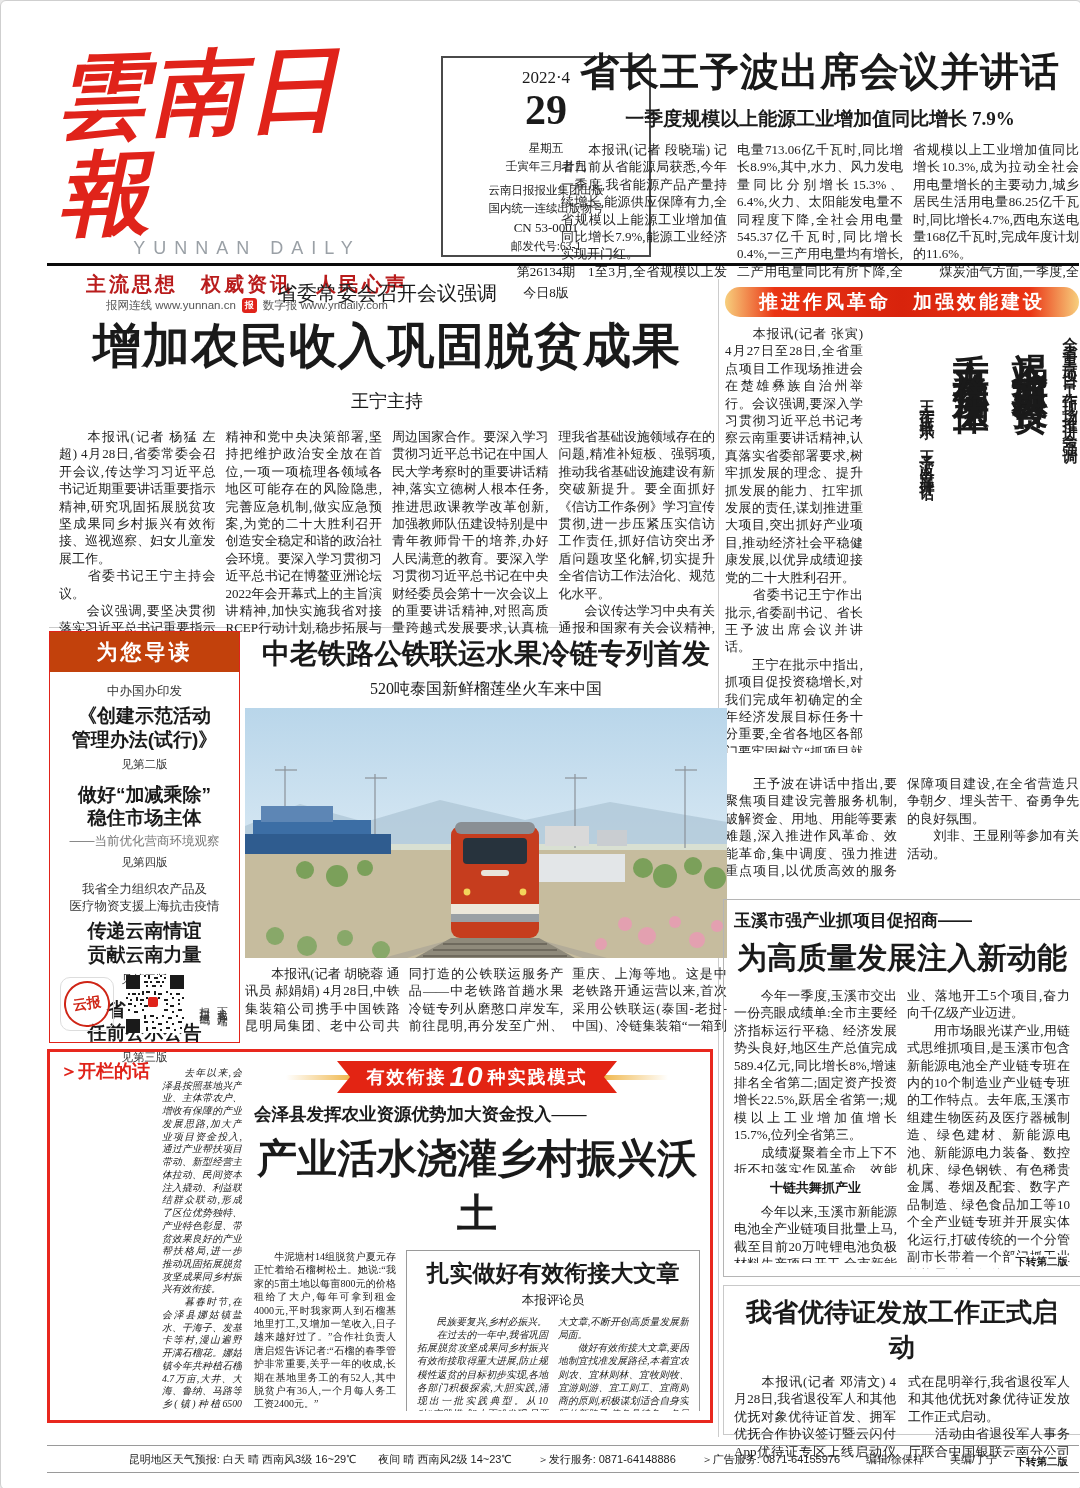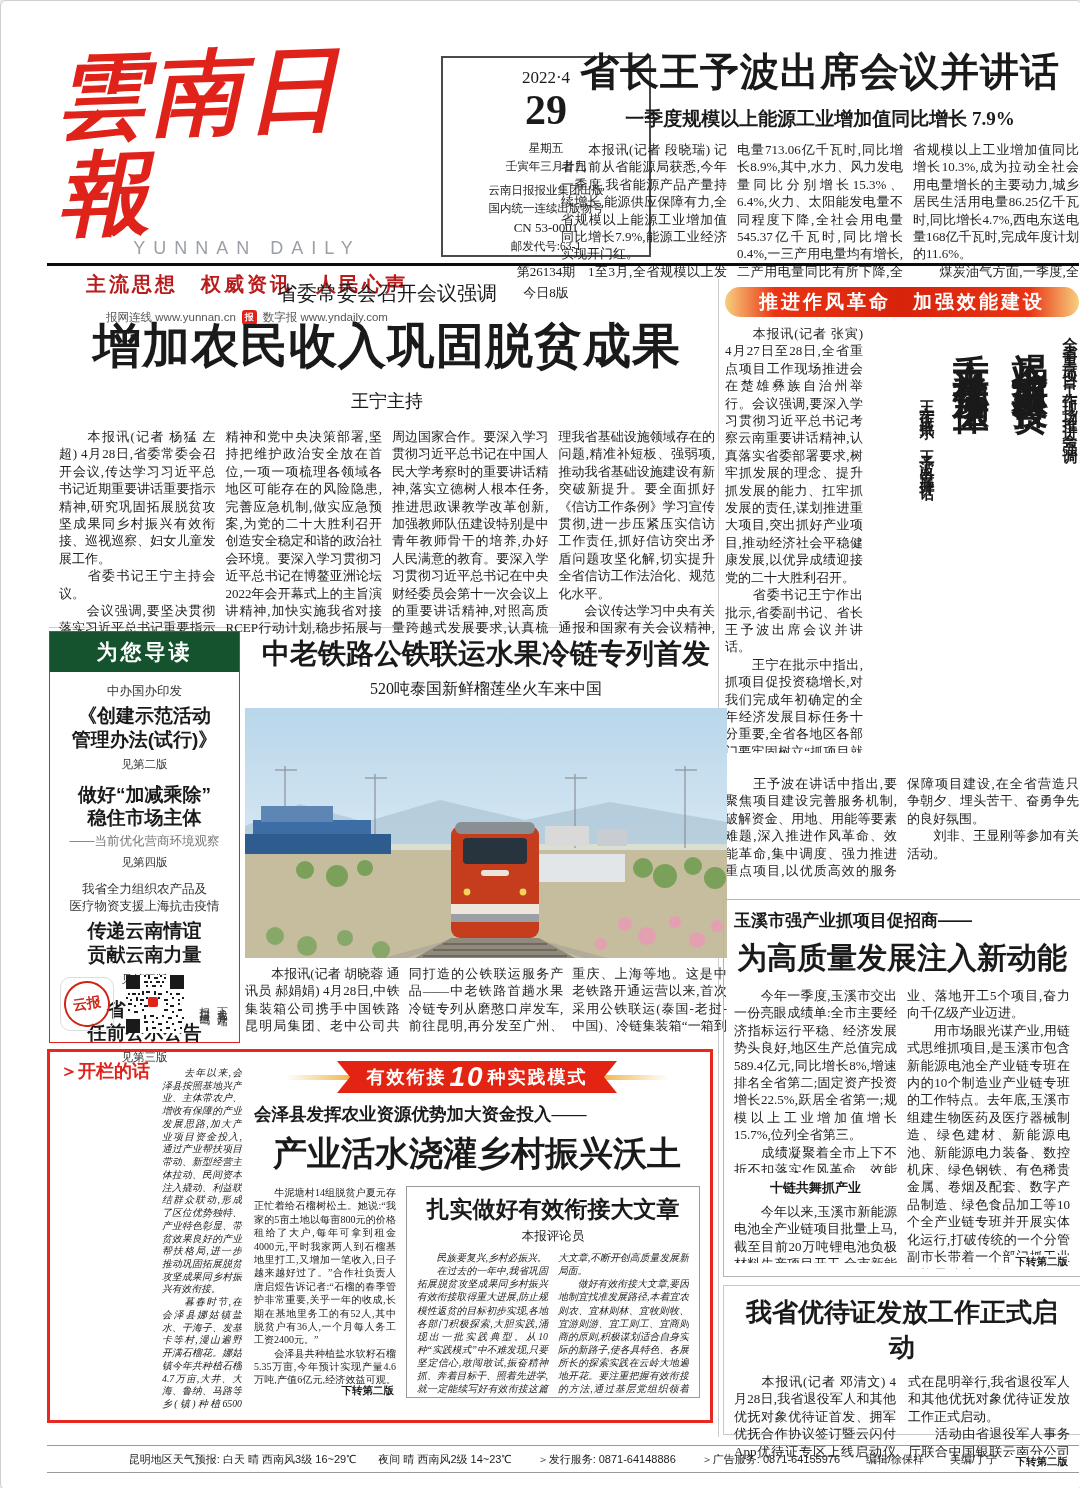--- a/index.html
+++ b/index.html
@@ -8,21 +8,21 @@
         border:1px solid #cfcfcf;border-radius:6px;}
   .abs{position:absolute;box-sizing:border-box;}
   .jt{text-align:justify;white-space:pre-wrap;overflow:hidden;}
   .bodytxt{font-size:13px;line-height:1.34;color:#222;font-family:"Liberation Serif",serif;}
 
   
   .mh-title{font-family:"DejaVu Serif",serif;font-weight:900;font-size:92px;line-height:1.05;
             color:#e0231a;letter-spacing:4px;transform:rotate(-2deg);font-style:italic;}
   .mh-en{text-align:center;color:#9aa0a6;font-size:18px;letter-spacing:8px;margin-top:2px;}
   .mh-slogan{text-align:center;color:#b91c1c;font-size:20px;font-weight:700;letter-spacing:3px;margin-top:12px;}
-  .mh-web{display:flex;justify-content:center;align-items:center;gap:6px;font-size:11.5px;color:#555;margin-top:12px;}
+  .mh-web{display:flex;justify-content:center;align-items:center;gap:6px;font-size:11.5px;color:#555;margin-top:0;}
   .app-icon{display:inline-flex;width:15px;height:15px;background:#e0231a;border-radius:3px;color:#fff;
             font-size:9px;align-items:center;justify-content:center;font-weight:700;}
 
   
   .datebox{border:2px solid #4a4a4a;text-align:center;padding-top:10px;font-family:"Liberation Serif",serif;}
   .db-ym{font-size:17px;}  .db-day{font-size:42px;font-weight:700;line-height:1.05;}
   .db-s{font-size:11.5px;margin-top:3px;} .db-m{margin-top:9px;}
 
   
   .e-head{font-size:39px;font-weight:900;text-align:center;letter-spacing:1px;}
@@ -55,21 +55,21 @@
   .y-c{flex:1;position:relative;}
   .y-sub{font-size:13px;font-weight:800;text-align:center;margin:6px 0;font-family:"Liberation Sans",sans-serif;}
   .turn{font-weight:800;font-size:10.5px;position:absolute;right:2px;bottom:0;background:#fff;padding-left:6px;font-family:"Liberation Sans",sans-serif;}
 
   
   .v-head{font-size:26px;font-weight:900;text-align:center;}
   .v-body{margin-top:8px;height:96px;column-count:2;column-gap:12px;}
 
   
   .sidebar{border:1.5px solid #e0231a;}
-  .sb-head{background:#14532d;color:#fff;font-size:21px;font-weight:900;text-align:center;
+  .sb-head{background:#c2410c;color:#fff;font-size:21px;font-weight:900;text-align:center;
            padding:6px 0;letter-spacing:3px;}
   .sb-item{text-align:center;margin-top:11px;}
   .sb-kick{font-size:12.5px;color:#333;white-space:pre-wrap;}
   .sb-title{font-size:19px;font-weight:900;line-height:1.25;margin-top:4px;white-space:pre-wrap;}
   .sb-sub{font-size:12.5px;color:#777;margin-top:3px;}
   .sb-page{font-size:11.5px;color:#333;margin-top:5px;}
   .sb-foot{position:absolute;bottom:9px;left:10px;right:8px;display:flex;align-items:center;justify-content:space-between;}
   .seal{width:52px;height:52px;border:1px solid #ddd;border-radius:10px;display:flex;align-items:center;justify-content:center;}
   .seal-in{width:42px;height:42px;border:2px solid #cf2516;border-radius:50%;color:#cf2516;font-weight:900;
            font-size:14px;display:flex;align-items:center;justify-content:center;transform:rotate(-8deg);}
@@ -92,21 +92,21 @@
   .wing.l{background:linear-gradient(90deg,rgba(245,196,92,0),#f0b84e);}
   .wing.r{background:linear-gradient(270deg,rgba(245,196,92,0),#f0b84e);}
   .ribbon{position:relative;background:#e32413;color:#fff;font-weight:900;font-size:18px;
           letter-spacing:2px;padding:3px 16px;line-height:26px;}
   .ribbon:before{content:"";position:absolute;left:-13px;top:0;border-top:16px solid #e32413;
           border-bottom:16px solid #e32413;border-left:13px solid transparent;}
   .ribbon:after{content:"";position:absolute;right:-13px;top:0;border-top:16px solid #e32413;
           border-bottom:16px solid #e32413;border-right:13px solid transparent;}
   .rib-num{font-size:28px;font-weight:900;font-style:italic;margin:0 3px;vertical-align:-3px;}
   .h-kick{font-size:17.5px;font-weight:800;margin-top:9px;font-family:"Liberation Serif",serif;}
-  .h-head{font-size:34px;font-weight:900;text-align:center;margin-top:5px;}
+  .h-head{font-size:40px;font-weight:900;text-align:center;margin-top:5px;}
   .h-row{display:flex;gap:10px;margin-top:9px;height:212px;}
   .h-c1{width:142px;position:relative;}
   .comm{flex:1;border:1px solid #9a9a9a;padding:7px 10px;overflow:hidden;}
   .c-head{font-size:23px;font-weight:900;text-align:center;}
   .c-by{font-size:12.5px;text-align:center;margin-top:3px;}
   .c-body{margin-top:6px;height:148px;column-count:2;column-gap:10px;font-style:italic;}
 
   
   .footer{display:flex;align-items:center;justify-content:center;gap:26px;font-size:11px;color:#222;
           border-top:1px solid #9a9a9a;border-bottom:1px solid #9a9a9a;}

